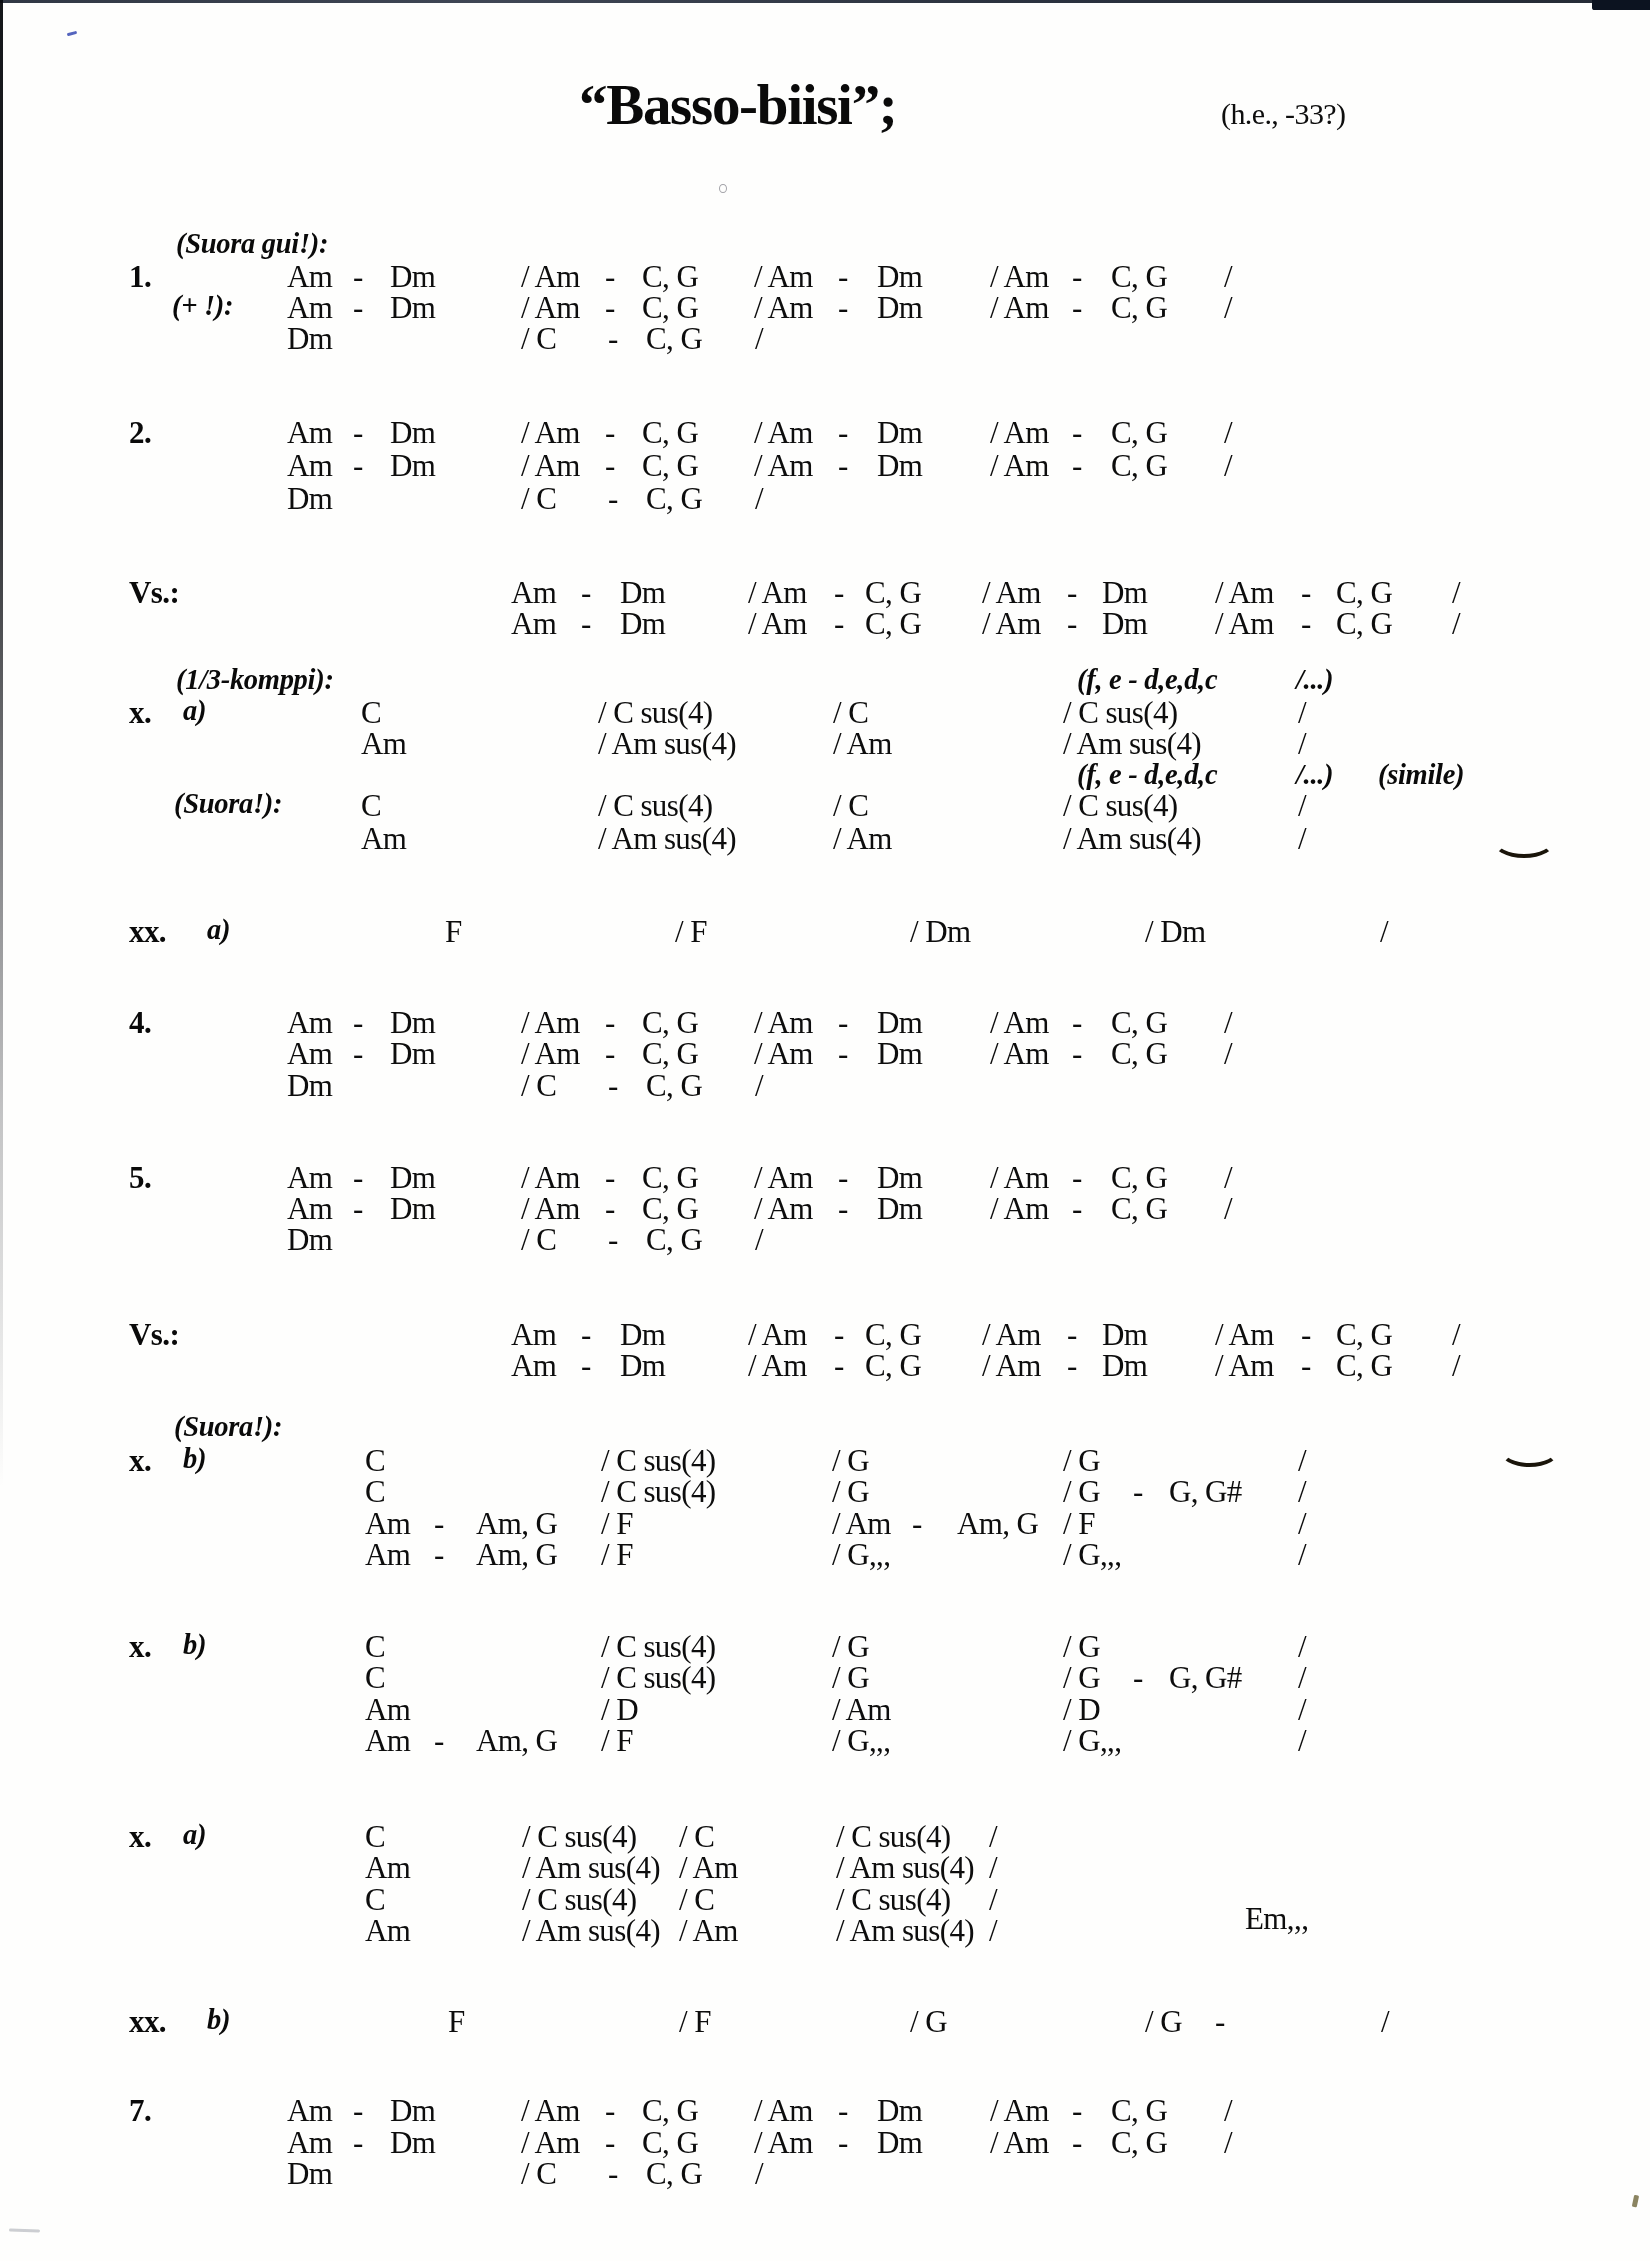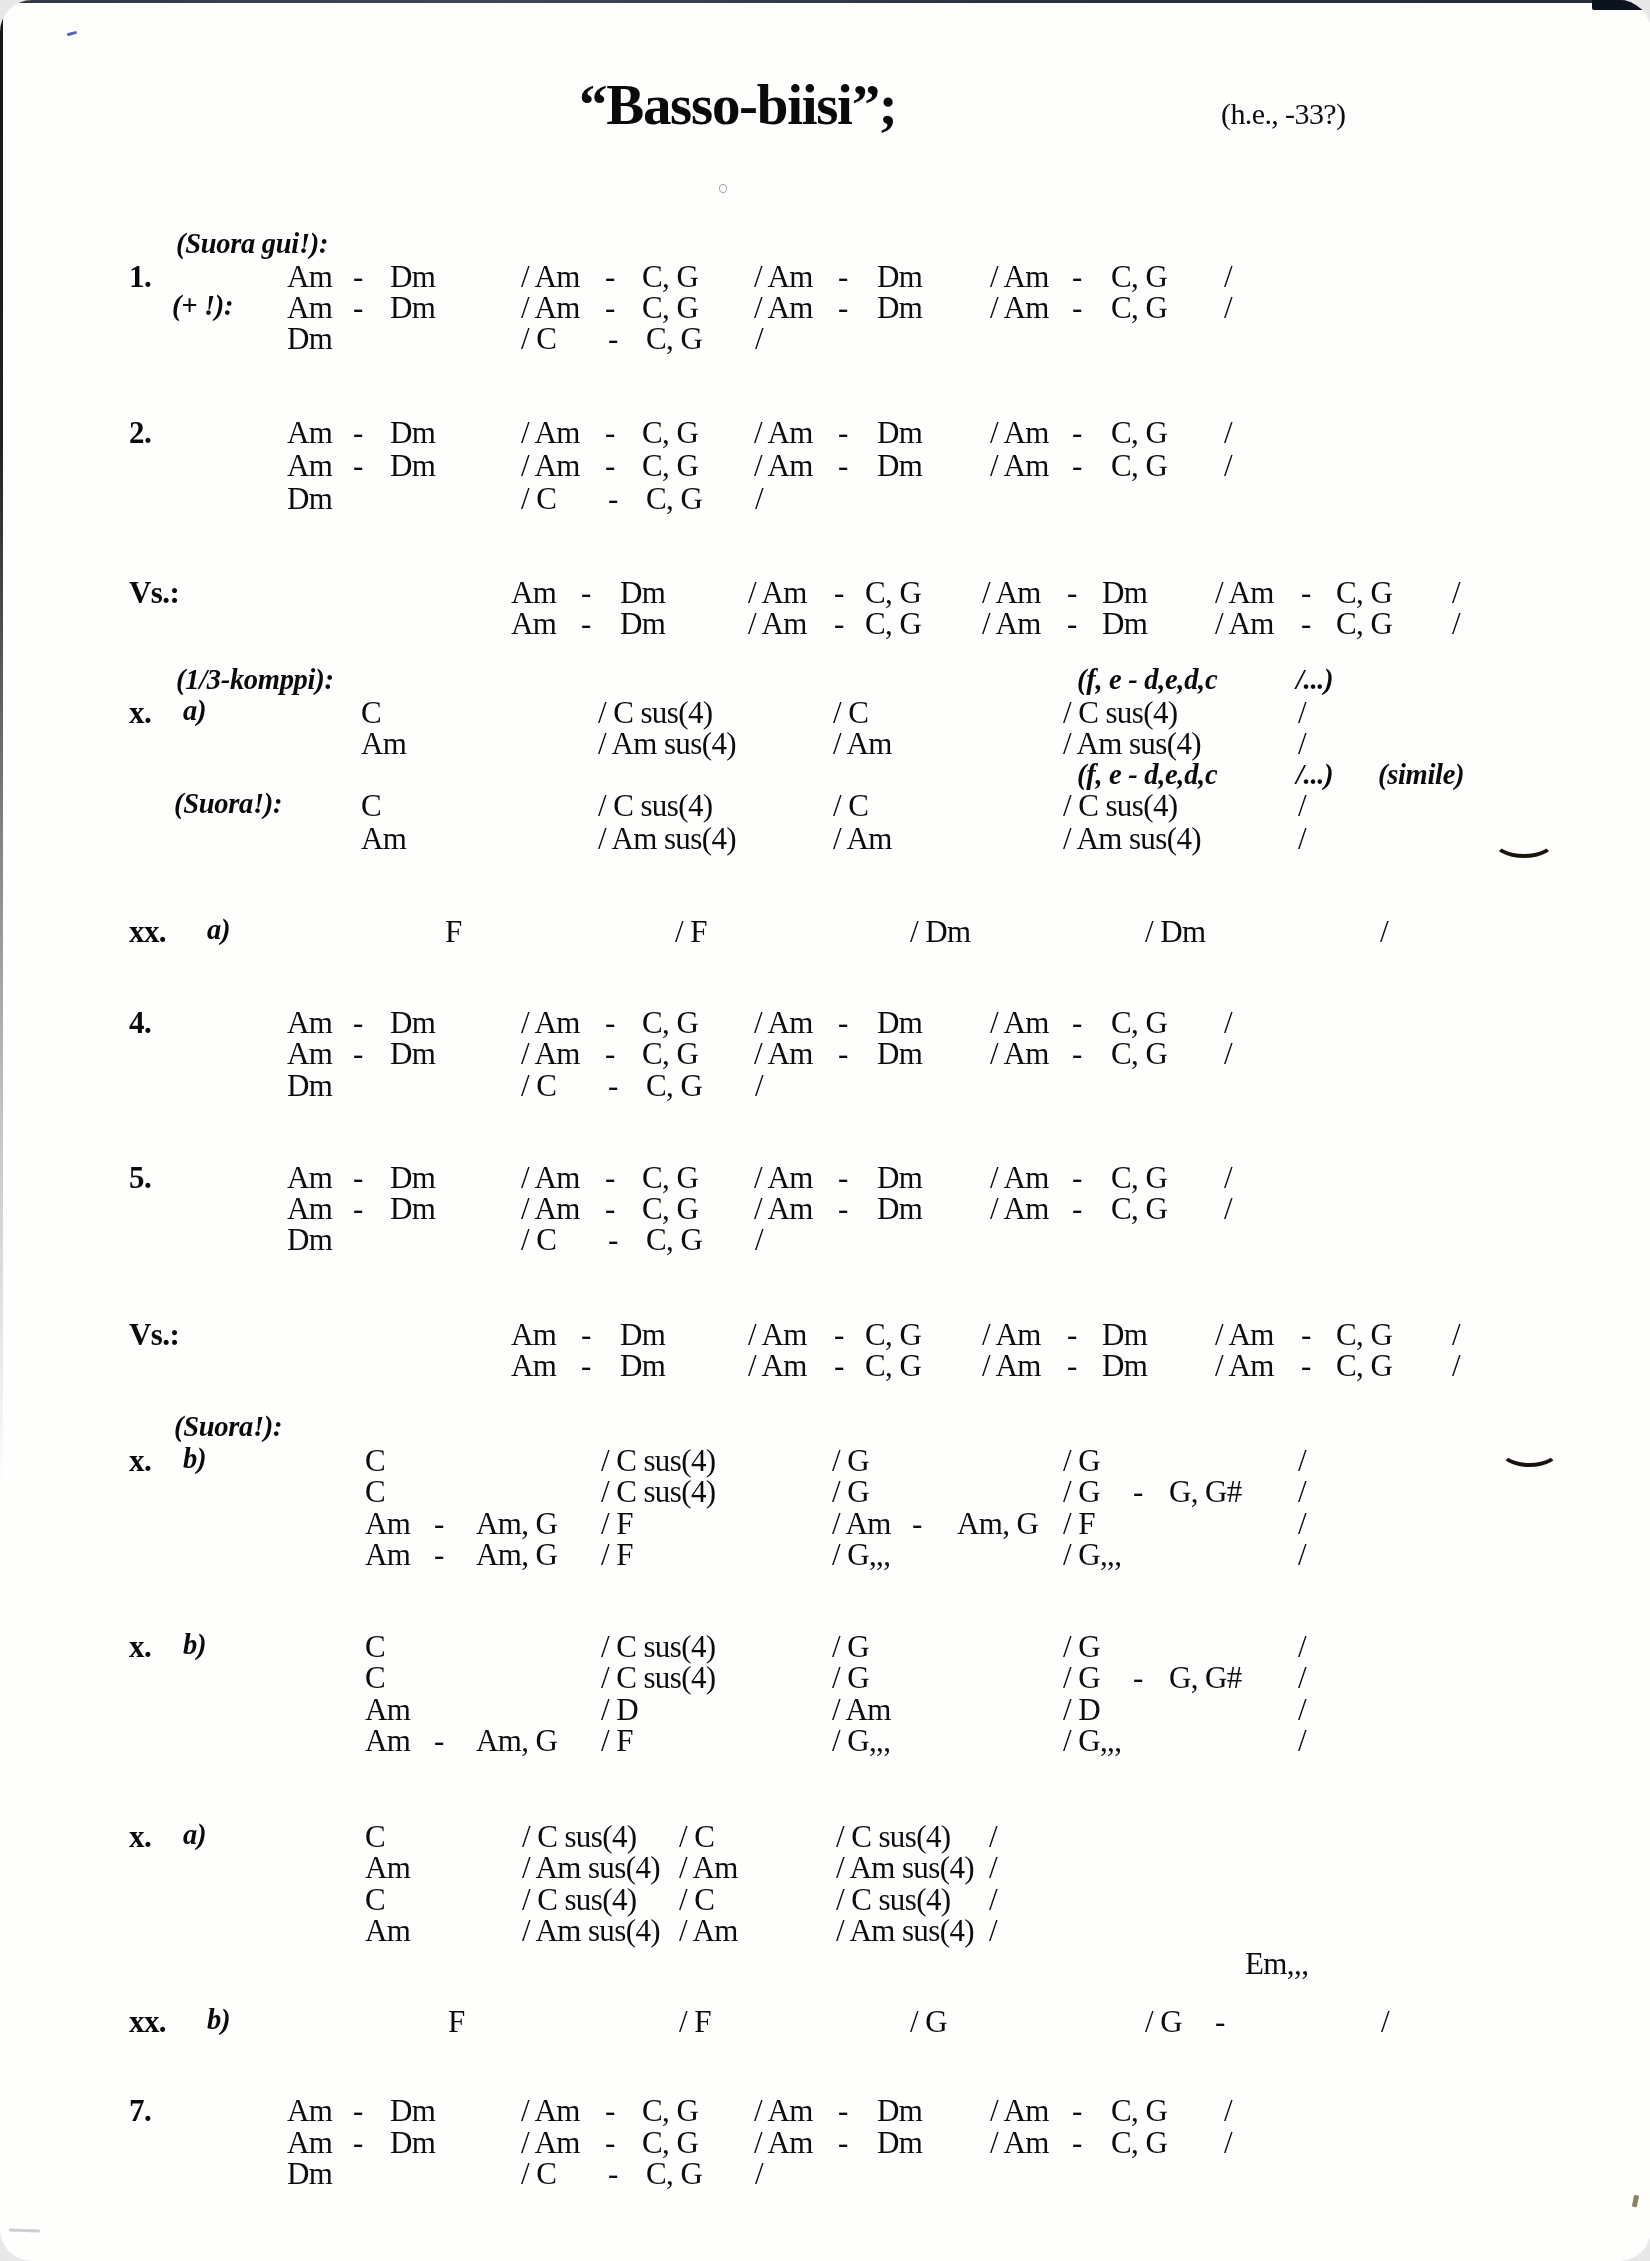--- a/index.html
+++ b/index.html
@@ -3,21 +3,20 @@
 <meta charset="utf-8">
 <style>
   html,body{margin:0;padding:0;background:#e8e8e8;}
   .page{
     position:relative;
     width:1651px;height:2261px;
     background:#fefefd;
     overflow:hidden;
     font-family:"Liberation Serif","DejaVu Serif",serif;
     color:#0e0e0e;
-    border-radius:32px;
   }
   .title{
     position:absolute;left:579px;top:72px;
     font-size:57px;font-weight:bold;letter-spacing:-1.3px;
     color:#0a0a0a;white-space:pre;
   }
   .note{
     position:absolute;left:1221px;top:97px;
     font-size:30px;letter-spacing:-0.6px;white-space:pre;
   }
@@ -358,21 +357,21 @@
       <span class="run c" style="left: 679px; top: 1915px;">/ Am</span>
       <span class="run c" style="left: 836px; top: 1915px;">/ Am sus(4)</span>
       <span class="run c" style="left: 989px; top: 1915px;">/</span>
       <span class="run n" style="left: 129px; top: 2006px;">xx.</span>
       <span class="run l" style="left: 207px; top: 2006px;">b)</span>
       <span class="run c" style="left: 448px; top: 2006px;">F</span>
       <span class="run c" style="left: 679px; top: 2006px;">/ F</span>
       <span class="run c" style="left: 910px; top: 2006px;">/ G</span>
       <span class="run c" style="left: 1145px; top: 2006px;">/ G</span>
       <span class="run c" style="left: 1215px; top: 2006px;">-</span>
-      <span class="run c" style="left: 1245px; top: 1948px;">Em,,,</span>
+      <span class="run c" style="left: 1245px; top: 1903px;">Em,,,</span>
       <span class="run c" style="left: 1381px; top: 2006px;">/</span>
       <span class="run n" style="left: 129px; top: 2095px;">7.</span>
       <span class="run c" style="left: 287px; top: 2095px;">Am</span>
       <span class="run c" style="left: 353px; top: 2095px;">-</span>
       <span class="run c" style="left: 390px; top: 2095px;">Dm</span>
       <span class="run c" style="left: 521px; top: 2095px;">/ Am</span>
       <span class="run c" style="left: 605px; top: 2095px;">-</span>
       <span class="run c" style="left: 642px; top: 2095px;">C, G</span>
       <span class="run c" style="left: 754px; top: 2095px;">/ Am</span>
       <span class="run c" style="left: 838px; top: 2095px;">-</span>

